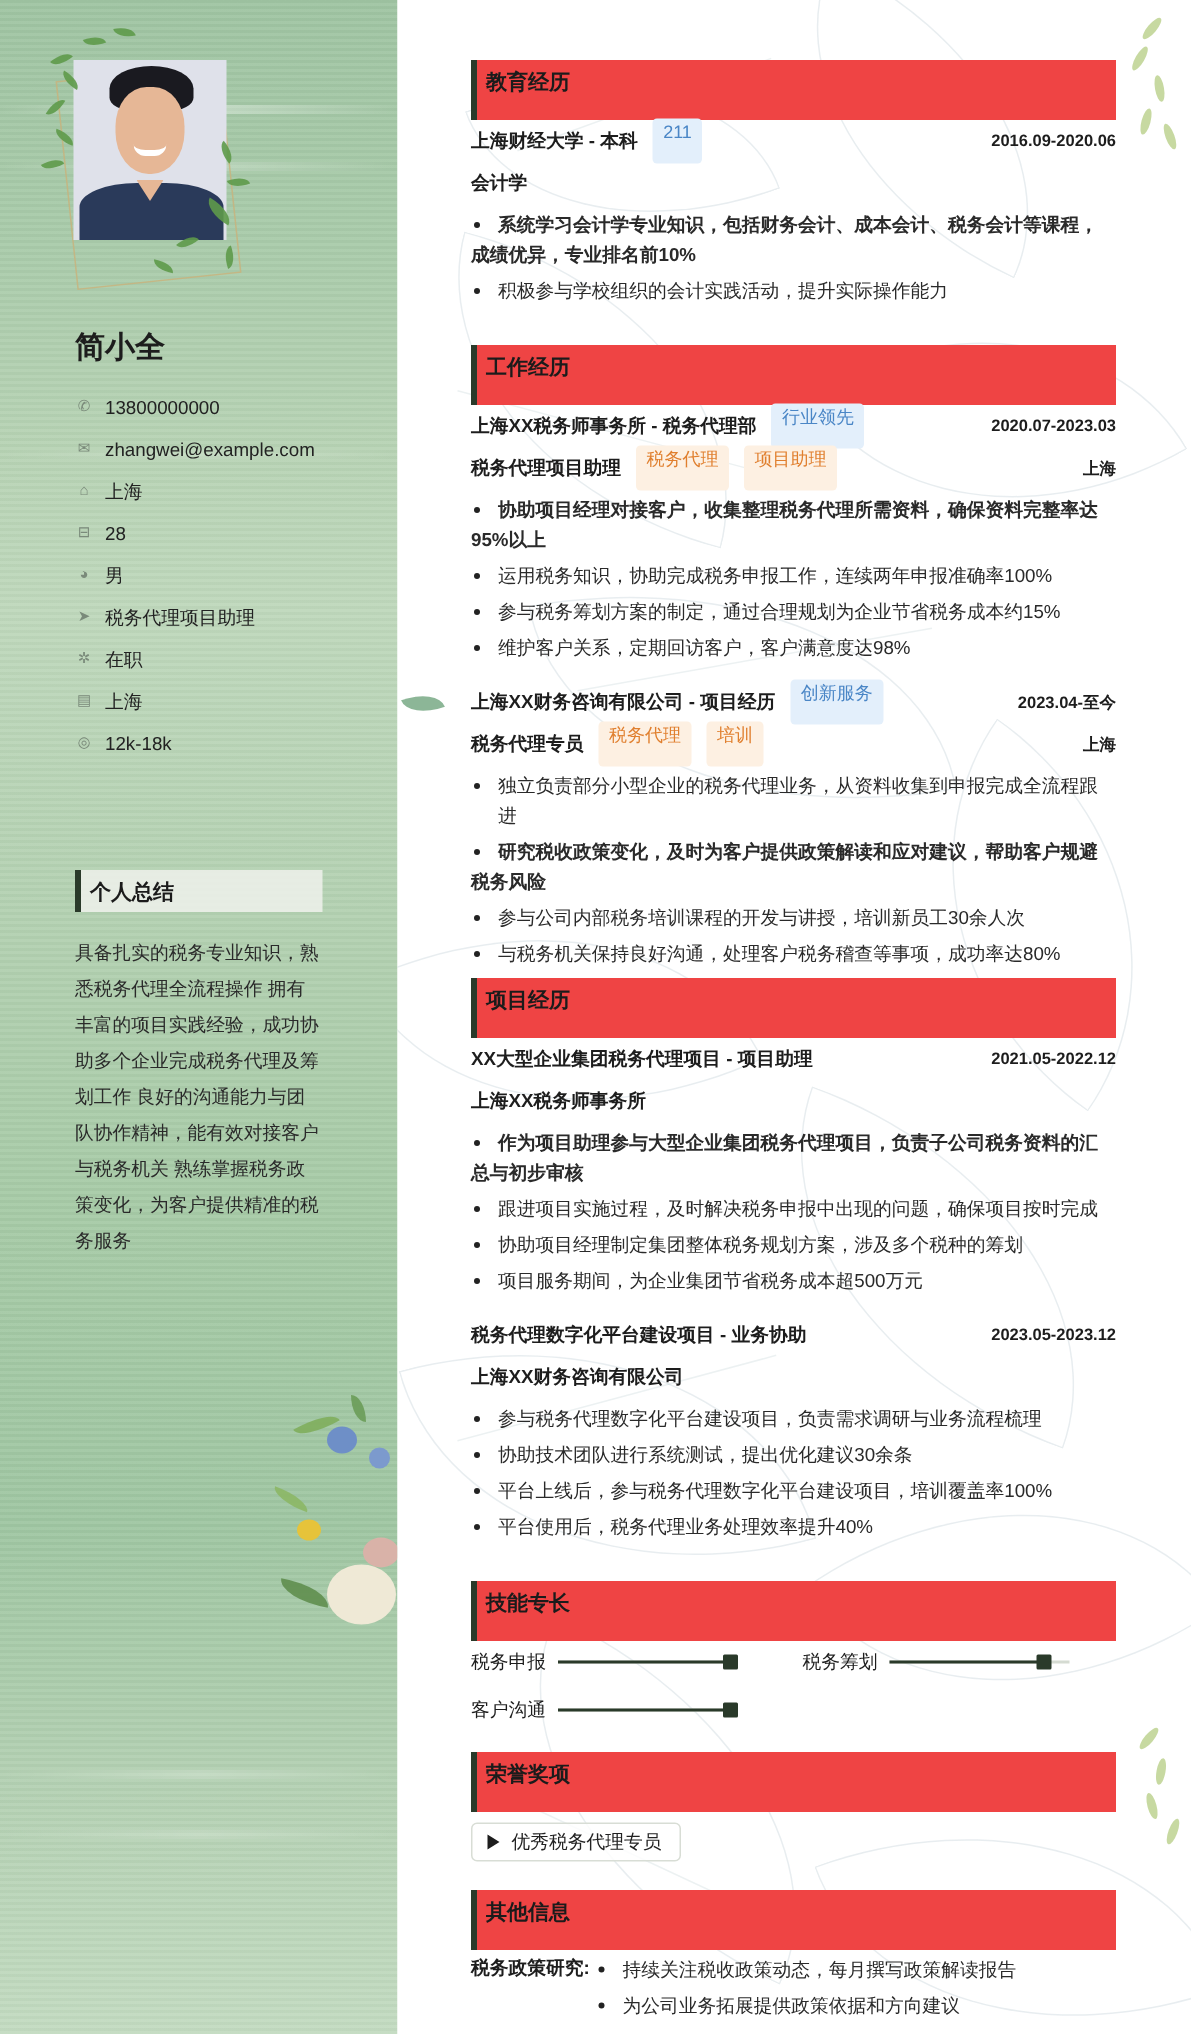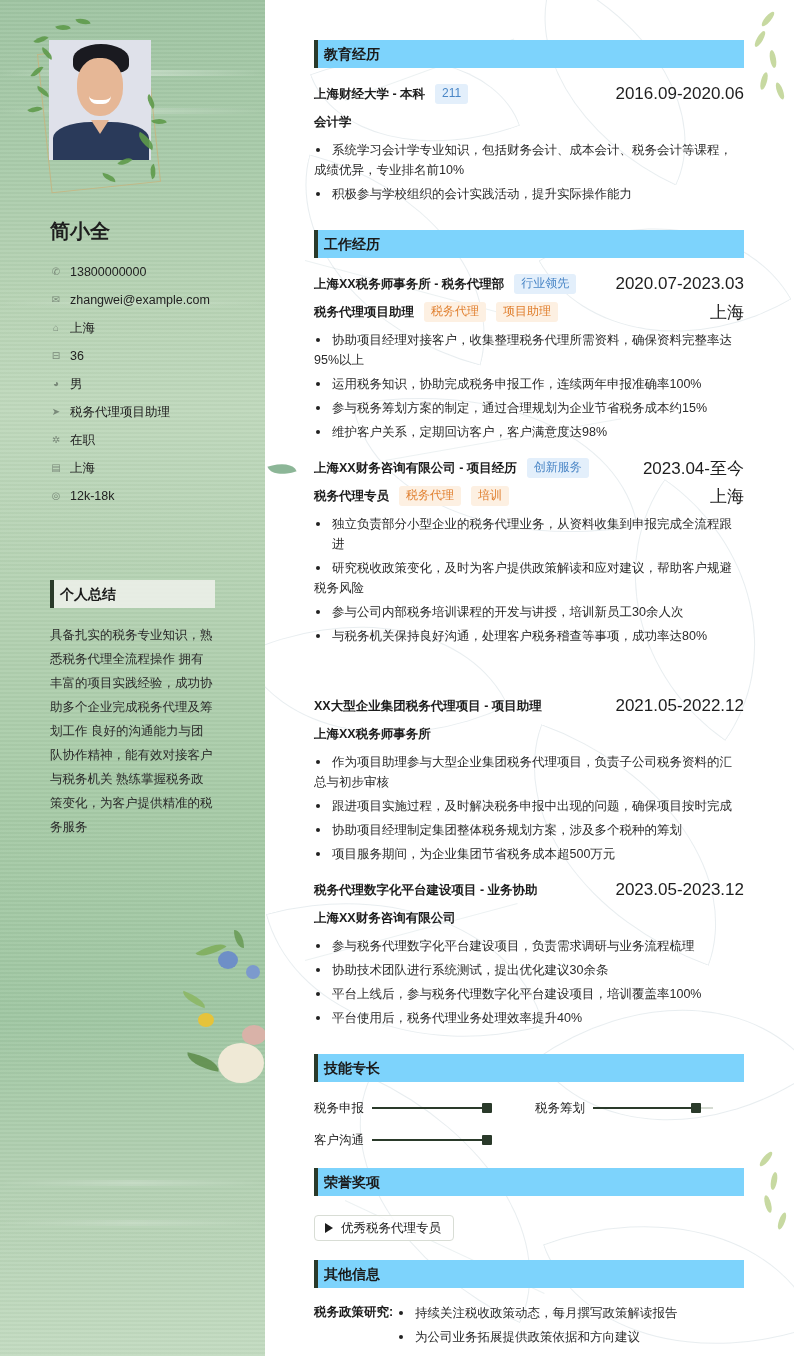--- a/index.html
+++ b/index.html
@@ -92,50 +92,50 @@
   }
   .bgleaf {
     position: absolute; border: 1.5px solid rgba(150, 175, 185, 0.22);
     border-radius: 0 100% 0 100%;
   }
   .bgvein {
     position: absolute; height: 1.2px; background: rgba(150, 175, 185, 0.18); transform-origin: left center;
   }
 
   .sec-title {
-    position: absolute; left: 49px; width: 430px; height: 28px;
-    background: #7dd3fc;
+    position: absolute; left: 49px; width: 430px; height: 40px;
+    background: #ef4444;
     border-left: 4px solid #2a3a2a;
     font-size: 14px; font-weight: bold; color: #1b1b1b;
     padding-left: 6px; line-height: 28px;
   }
   .row {
     position: absolute; left: 49px; width: 430px; height: 20px;
     display: flex; align-items: center; justify-content: space-between;
     font-size: 12.5px;
   }
   .row .l { display: flex; align-items: center; font-weight: bold; color: #1d1d1d; }
-  .row .r { font-weight: normal; color: #1d1d1d; font-size: 17px; }
+  .row .r { font-weight: bold; color: #1d1d1d; font-size: 11px; }
   .tag {
-    display: inline-block; margin-left: 10px; padding: 0 7px; height: 20px; line-height: 18px;
+    display: inline-block; margin-left: 10px; padding: 0 7px; height: 30px; line-height: 18px;
     font-size: 12px; font-weight: normal; border-radius: 3px;
   }
   .tag.blue { background: #e3effb; color: #4a86c6; }
   .tag.orange { background: #fdf0e2; color: #e07f2e; }
   .bullets {
     position: absolute; left: 49px; width: 430px;
     font-size: 12.5px; color: #2a2a2a; line-height: 20px;
   }
   .bullets li {
     list-style: none; position: relative; padding-left: 18px; margin-bottom: 4px;
   }
   .bullets li::before {
     content: ""; position: absolute; left: 2px; top: 8px; width: 4px; height: 4px; background: #222; border-radius: 50%;
   }
-  .bullets li.wrap { padding-left: 0; text-indent: 18px; }
+  .bullets li.wrap { padding-left: 0; text-indent: 18px; font-weight: bold; }
   .bullets li.wrap::before { left: 2px; }
 
   .skill {
     position: absolute; height: 20px; display: flex; align-items: center; font-size: 12.5px; color: #1d1d1d;
   }
   .skill .track {
     position: relative; width: 120px; height: 2px; background: #d5dbd2; margin-left: 8px;
   }
   .skill .fill { position: absolute; left: 0; top: 0; height: 2px; background: #2a3a2a; }
   .skill .knob {
@@ -208,21 +208,21 @@
       <div class="contact-item">
         <span class="ic">✉</span>
         <span>zhangwei@example.com</span>
       </div>
       <div class="contact-item">
         <span class="ic">⌂</span>
         <span>上海</span>
       </div>
       <div class="contact-item">
         <span class="ic">⊟</span>
-        <span>36</span>
+        <span>28</span>
       </div>
       <div class="contact-item">
         <span class="ic">◕</span>
         <span>男</span>
       </div>
       <div class="contact-item">
         <span class="ic">➤</span>
         <span>税务代理项目助理</span>
       </div>
       <div class="contact-item">
@@ -343,20 +343,21 @@
       </div>
       <span class="r">上海</span>
     </div>
     <ul class="bullets" style="top:514px">
       <li>独立负责部分小型企业的税务代理业务，从资料收集到申报完成全流程跟进</li>
       <li class="wrap">研究税收政策变化，及时为客户提供政策解读和应对建议，帮助客户规避税务风险</li>
       <li>参与公司内部税务培训课程的开发与讲授，培训新员工30余人次</li>
       <li>与税务机关保持良好沟通，处理客户税务稽查等事项，成功率达80%</li>
     </ul>
 
+    <div class="sec-title" style="top:652px">项目经历</div>
 
     <div class="row" style="top:696px">
       <div class="l">
           <span>XX大型企业集团税务代理项目 - 项目助理</span>
         </div>
       <span class="r">2021.05-2022.12</span>
     </div>
     <div class="row" style="top:724px">
       <div class="l">
           <span>上海XX税务师事务所</span>

